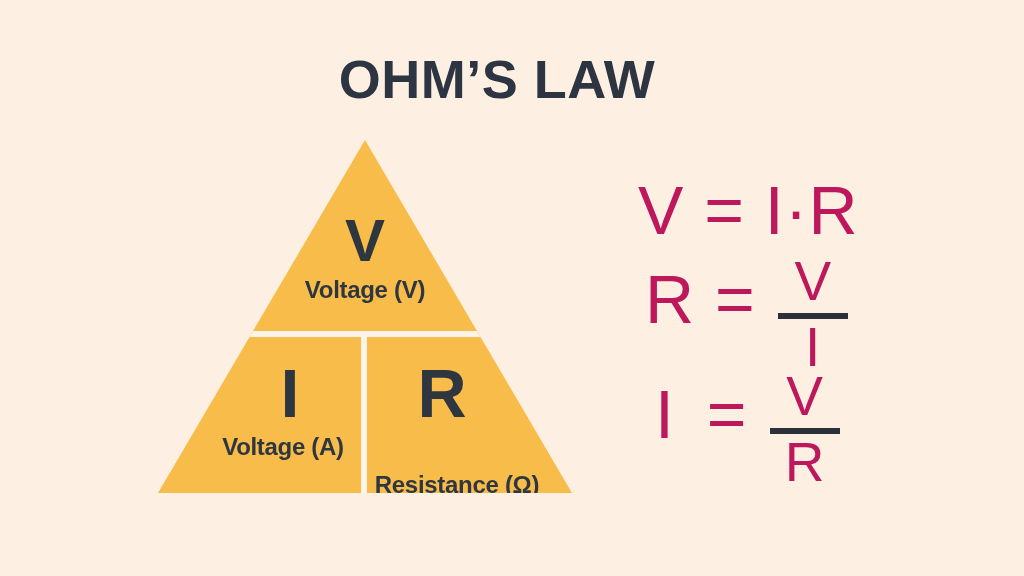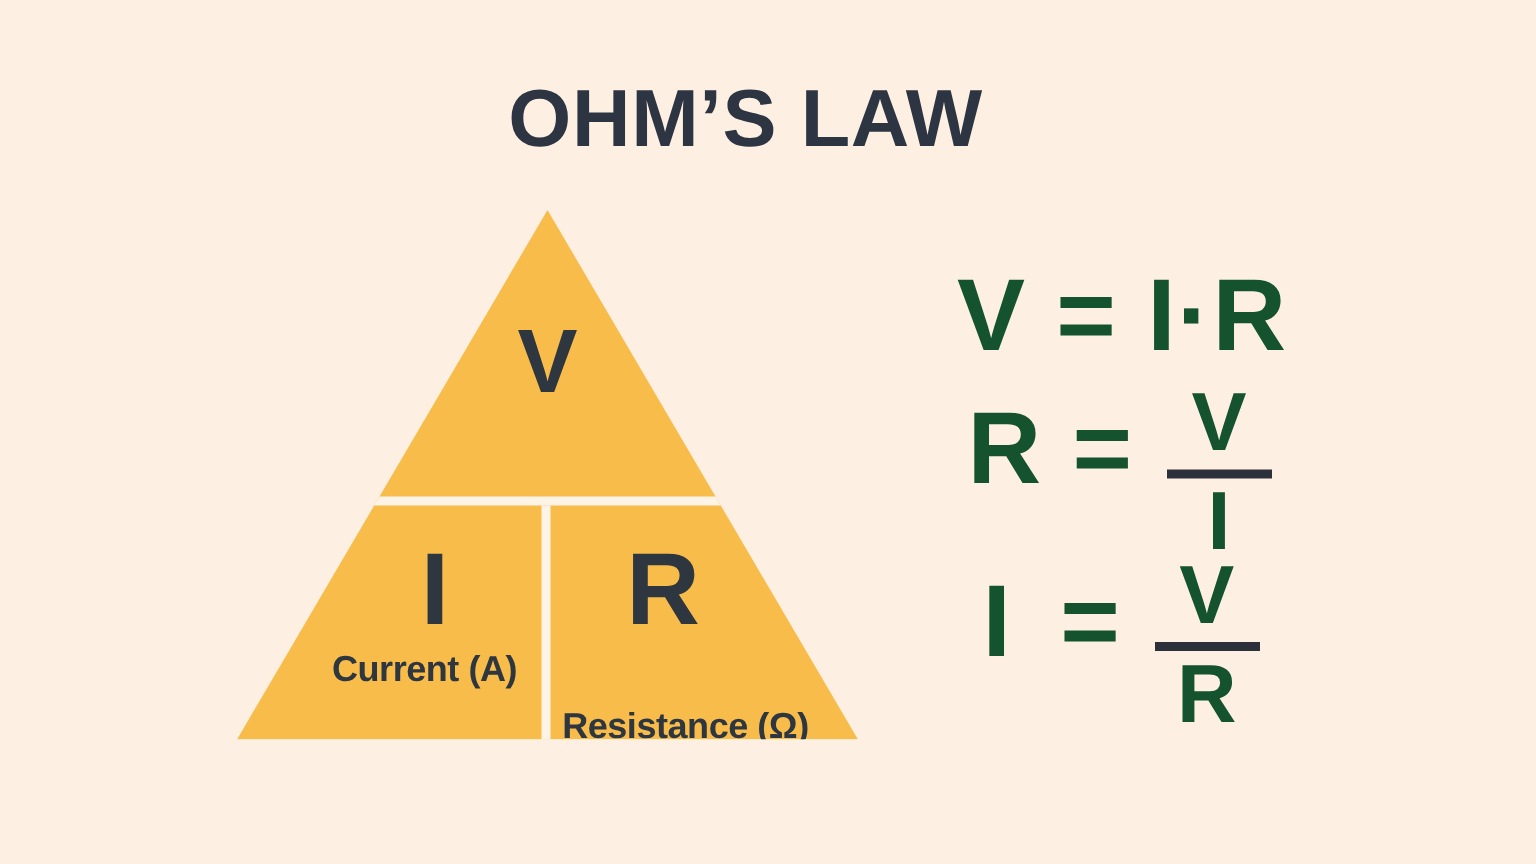--- a/index.html
+++ b/index.html
@@ -73,22 +73,22 @@
     letter-spacing: -0.3px;
     line-height: 1;
     white-space: nowrap;
   }
   .lbl-v { left: 207px; top: 138px; }
   .lbl-i { left: 125px; top: 295px; }
   .lbl-r { left: 299px; top: 295px; margin-top: 38px; }
   
   .formula, .eq {
     position: absolute;
-    color: #14532d;
-    font-weight: 700;
+    color: #be185d;
+    font-weight: 400;
     white-space: pre;
   }
   .formula-1 {
     left: 638px;
     top: 176px;
     font-size: 68px;
     line-height: 1;
     letter-spacing: 1px;
   }
   .eq { display: flex; align-items: flex-start; }
@@ -124,23 +124,24 @@
 
 <div class="stage">
 
   <div class="title">OHM’S LAW</div>
 
   <div class="triangle">
     <div class="divider-h"></div>
     <div class="divider-v"></div>
 
     <div class="sym sym-v">V</div>
+    <div class="lbl lbl-v">Voltage (V)</div>
 
     <div class="sym sym-i">I</div>
-    <div class="lbl lbl-i">Current (A)</div>
+    <div class="lbl lbl-i">Voltage (A)</div>
 
     <div class="sym sym-r">R</div>
     <div class="lbl lbl-r">Resistance (Ω)</div>
   </div>
 
   <div class="formula formula-1">V = I·R</div>
 
   <div class="eq eq2">
     <span class="lhs">R =</span>
     <span class="frac">

